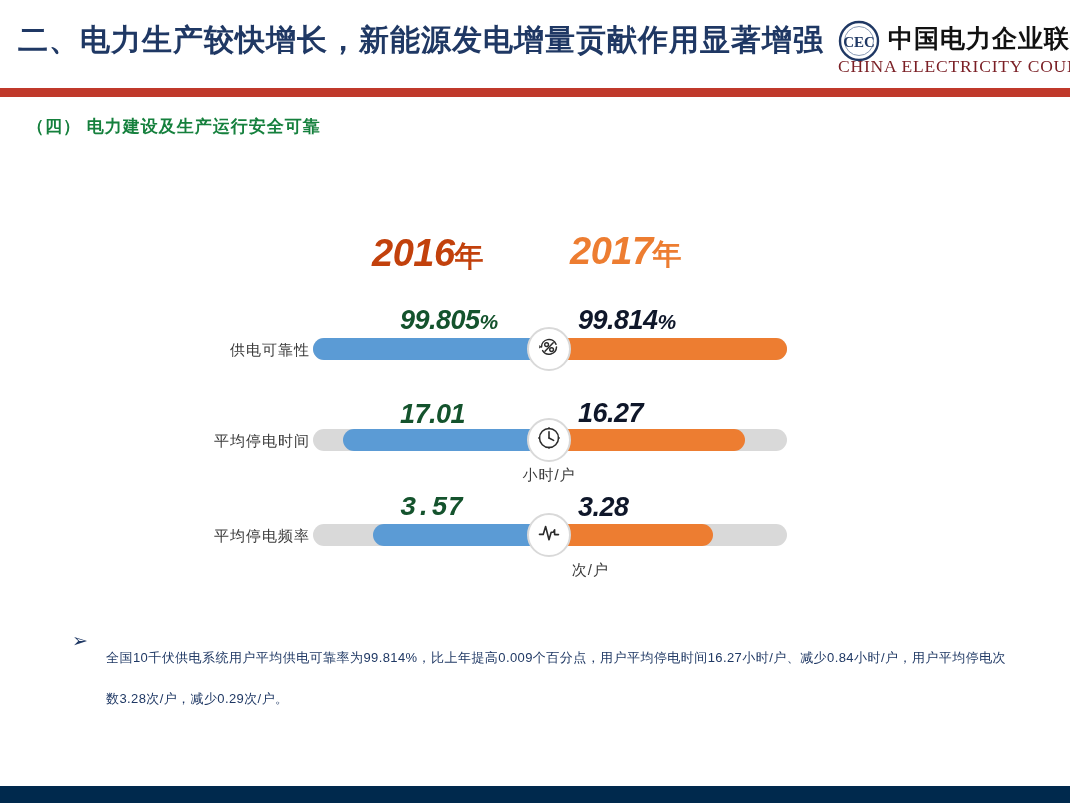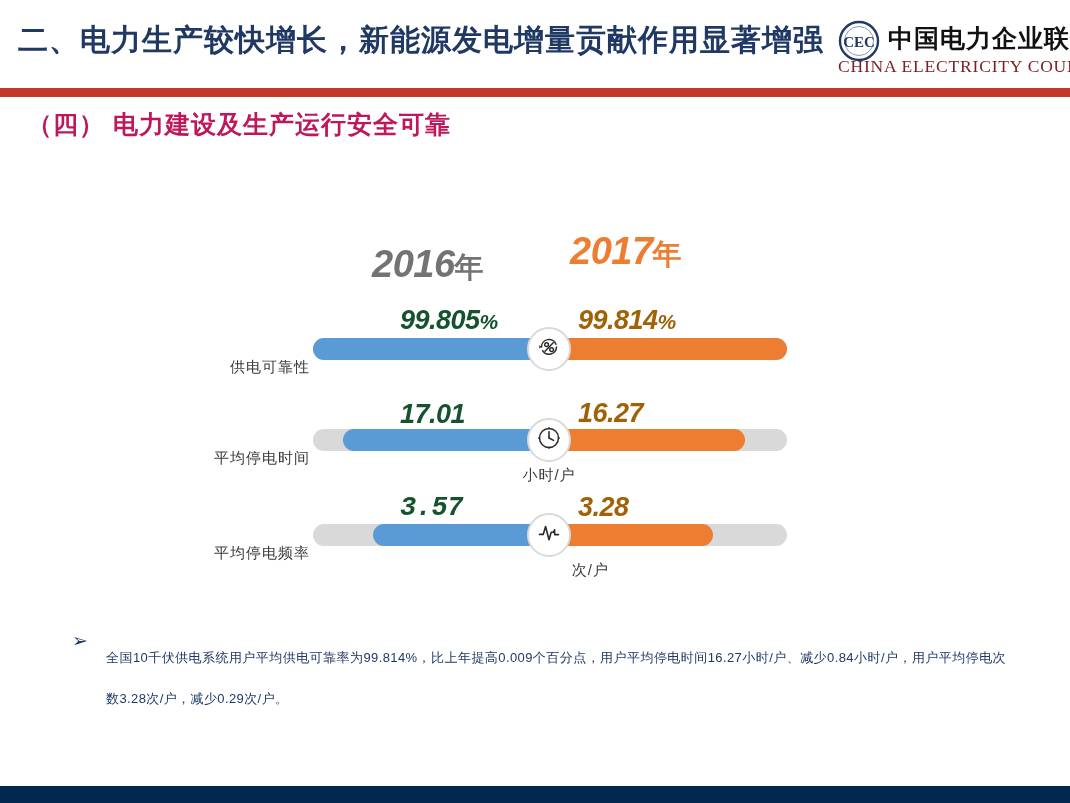--- a/index.html
+++ b/index.html
@@ -69,55 +69,54 @@
     left: 0; top: 88px;
     width: 1070px;
     height: 9px;
     background: #C0392B;
   }
 
   
   .subtitle {
     position: absolute;
     left: 27px;
-    top: 108px;
-    font-size: 25px;
-    font-weight: bold;
-    color: #be185d;
+    top: 115px;
+    font-size: 17px;
+    font-weight: bold;
+    color: #15803d;
     letter-spacing: 1px;
     white-space: nowrap;
   }
 
   
   .chart {
     position: absolute;
     left: 0; top: 0;
     width: 1070px; height: 803px;
   }
   .year-label {
     position: absolute;
     font-size: 38px;
     font-weight: bold;
     font-style: italic;
     white-space: nowrap;
     letter-spacing: -0.5px;
   }
-  .year-2016 { left: 372px; top: 243px; color: #737373; }
+  .year-2016 { left: 372px; top: 232px; color: #c2410c; }
   .year-2017 { left: 570px; top: 230px; color: #ED7D31; }
   .year-suffix { font-size: 29px; font-style: normal; }
 
   .row-label {
     position: absolute;
     font-size: 15px;
     color: #3A3A3A;
     white-space: nowrap;
     text-align: right;
     width: 120px;
     letter-spacing: 1px;
-    margin-top: 17px;
   }
 
   .track {
     position: absolute;
     height: 22px;
     background: #D9D9D9;
     border-radius: 11px;
   }
   .fill-blue {
     position: absolute;
@@ -136,21 +135,21 @@
 
   .val {
     position: absolute;
     font-size: 27px;
     font-weight: bold;
     font-style: italic;
     white-space: nowrap;
     letter-spacing: -0.5px;
   }
   .val-blue   { color: #14532d; text-align: left; }
-  .val-orange { color: #a16207; text-align: left; }
+  .val-orange { color: #0f172a; text-align: left; }
   .val-pct { font-size: 21px; }
 
   .hub {
     position: absolute;
     width: 44px; height: 44px;
     border-radius: 50%;
     background: #FFFFFF;
     border: 2px solid #D9D9D9;
     box-sizing: border-box;
     display: flex;

